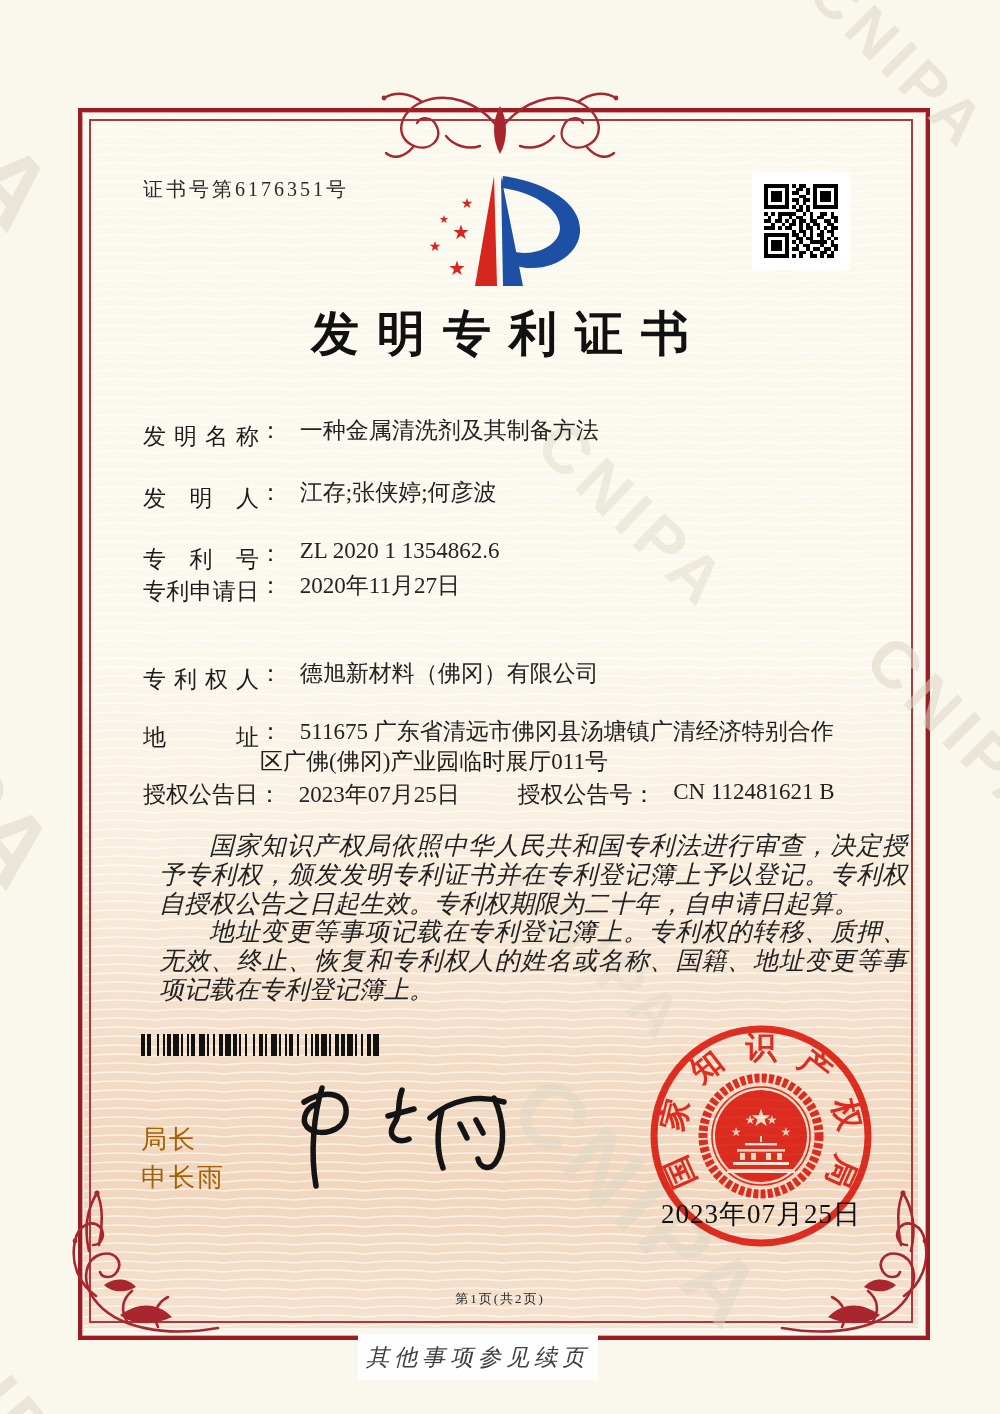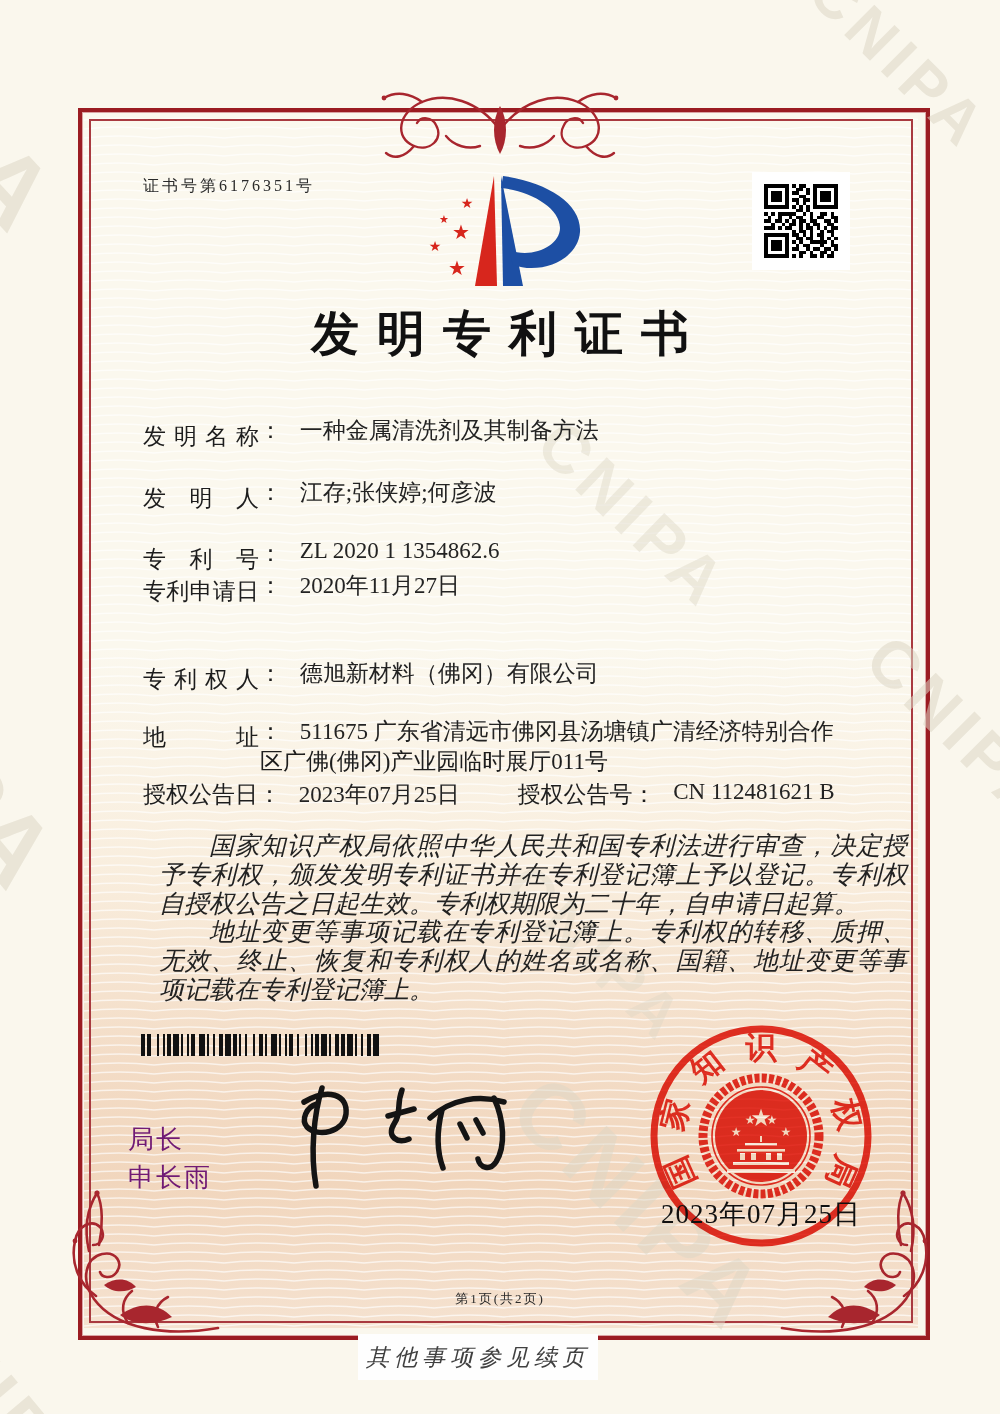--- a/index.html
+++ b/index.html
@@ -12,42 +12,42 @@
     background:linear-gradient(180deg,#fbf8ee 0%,#fbf8ee 44%,#f9eede 62%,#f3dcc6 78%,#f1d6bd 88%,#f5e2d0 100%);}
   .frame-outer{left:78px;top:108px;width:844px;height:1224px;
     border:4px solid #9b1c22;box-shadow:inset 0 0 0 1px #dba4a4;}
   .frame-inner{left:89px;top:119px;width:820px;height:1200px;border:2px solid #a93a40;}
 
   
   .wm{font-family:"Liberation Sans","DejaVu Sans",sans-serif;font-weight:700;
       color:#ddd7c6;opacity:.55;letter-spacing:7px;white-space:nowrap;transform-origin:0 0;}
 
   
-  .cert-no{left:143px;top:176px;font-size:16px;letter-spacing:3px;color:#2a2a2a;}
+  .cert-no{left:143px;top:176px;font-size:20px;letter-spacing:3px;color:#2a2a2a;}
   .title{left:500px;top:294px;transform:translateX(-50%);font-size:48px;font-weight:700;
          letter-spacing:18px;padding-left:18px;white-space:nowrap;color:#111;margin-top:8px;}
   .qr-wrap{left:752px;top:172px;width:98px;height:98px;background:#fff;}
   .qr-wrap svg{position:absolute;left:12px;top:12px;}
 
   
   .row{left:143px;font-size:23px;white-space:nowrap;}
   .flabel{display:inline-block;width:116px;text-align:justify;text-align-last:justify;
           -moz-text-align-last:justify;text-justify:inter-character;vertical-align:top;margin-top:6px;}
   .colon{display:inline-block;vertical-align:top;}
   .fvalue{display:inline-block;margin-left:12px;vertical-align:top;color:#232323;}
   .addr2{left:260px;font-size:23px;}
   .glabel{display:inline-block;vertical-align:top;}
 
   
   .para{left:159px;width:748px;font-size:25px;line-height:29px;text-align:justify;
         text-indent:2em;font-style:italic;color:#222;}
 
   
   .barcode{left:141px;top:1034px;}
-  .signer{left:128px;font-size:26px;letter-spacing:2px;color:#701a75;}
+  .signer{left:141px;font-size:26px;letter-spacing:2px;color:#a16207;}
   .signature{left:290px;top:1082px;}
   .seal-svg{left:645px;top:1020px;mix-blend-mode:multiply;}
   .seal-date{left:645px;top:1196px;width:232px;text-align:center;font-size:27px;
              letter-spacing:1px;color:#101010;font-weight:400;}
   .pageinfo{left:500px;top:1290px;transform:translateX(-50%);font-size:13px;letter-spacing:2px;color:#2b2b2b;}
   .footer-band{left:358px;top:1334px;width:240px;height:46px;background:#fefefe;}
   .footer-note{left:478px;top:1342px;transform:translateX(-50%);font-size:23px;letter-spacing:5px;
                font-style:italic;color:#404040;white-space:nowrap;}
 
   .seal-char{font-family:"Liberation Serif","DejaVu Serif",serif;font-weight:700;}

